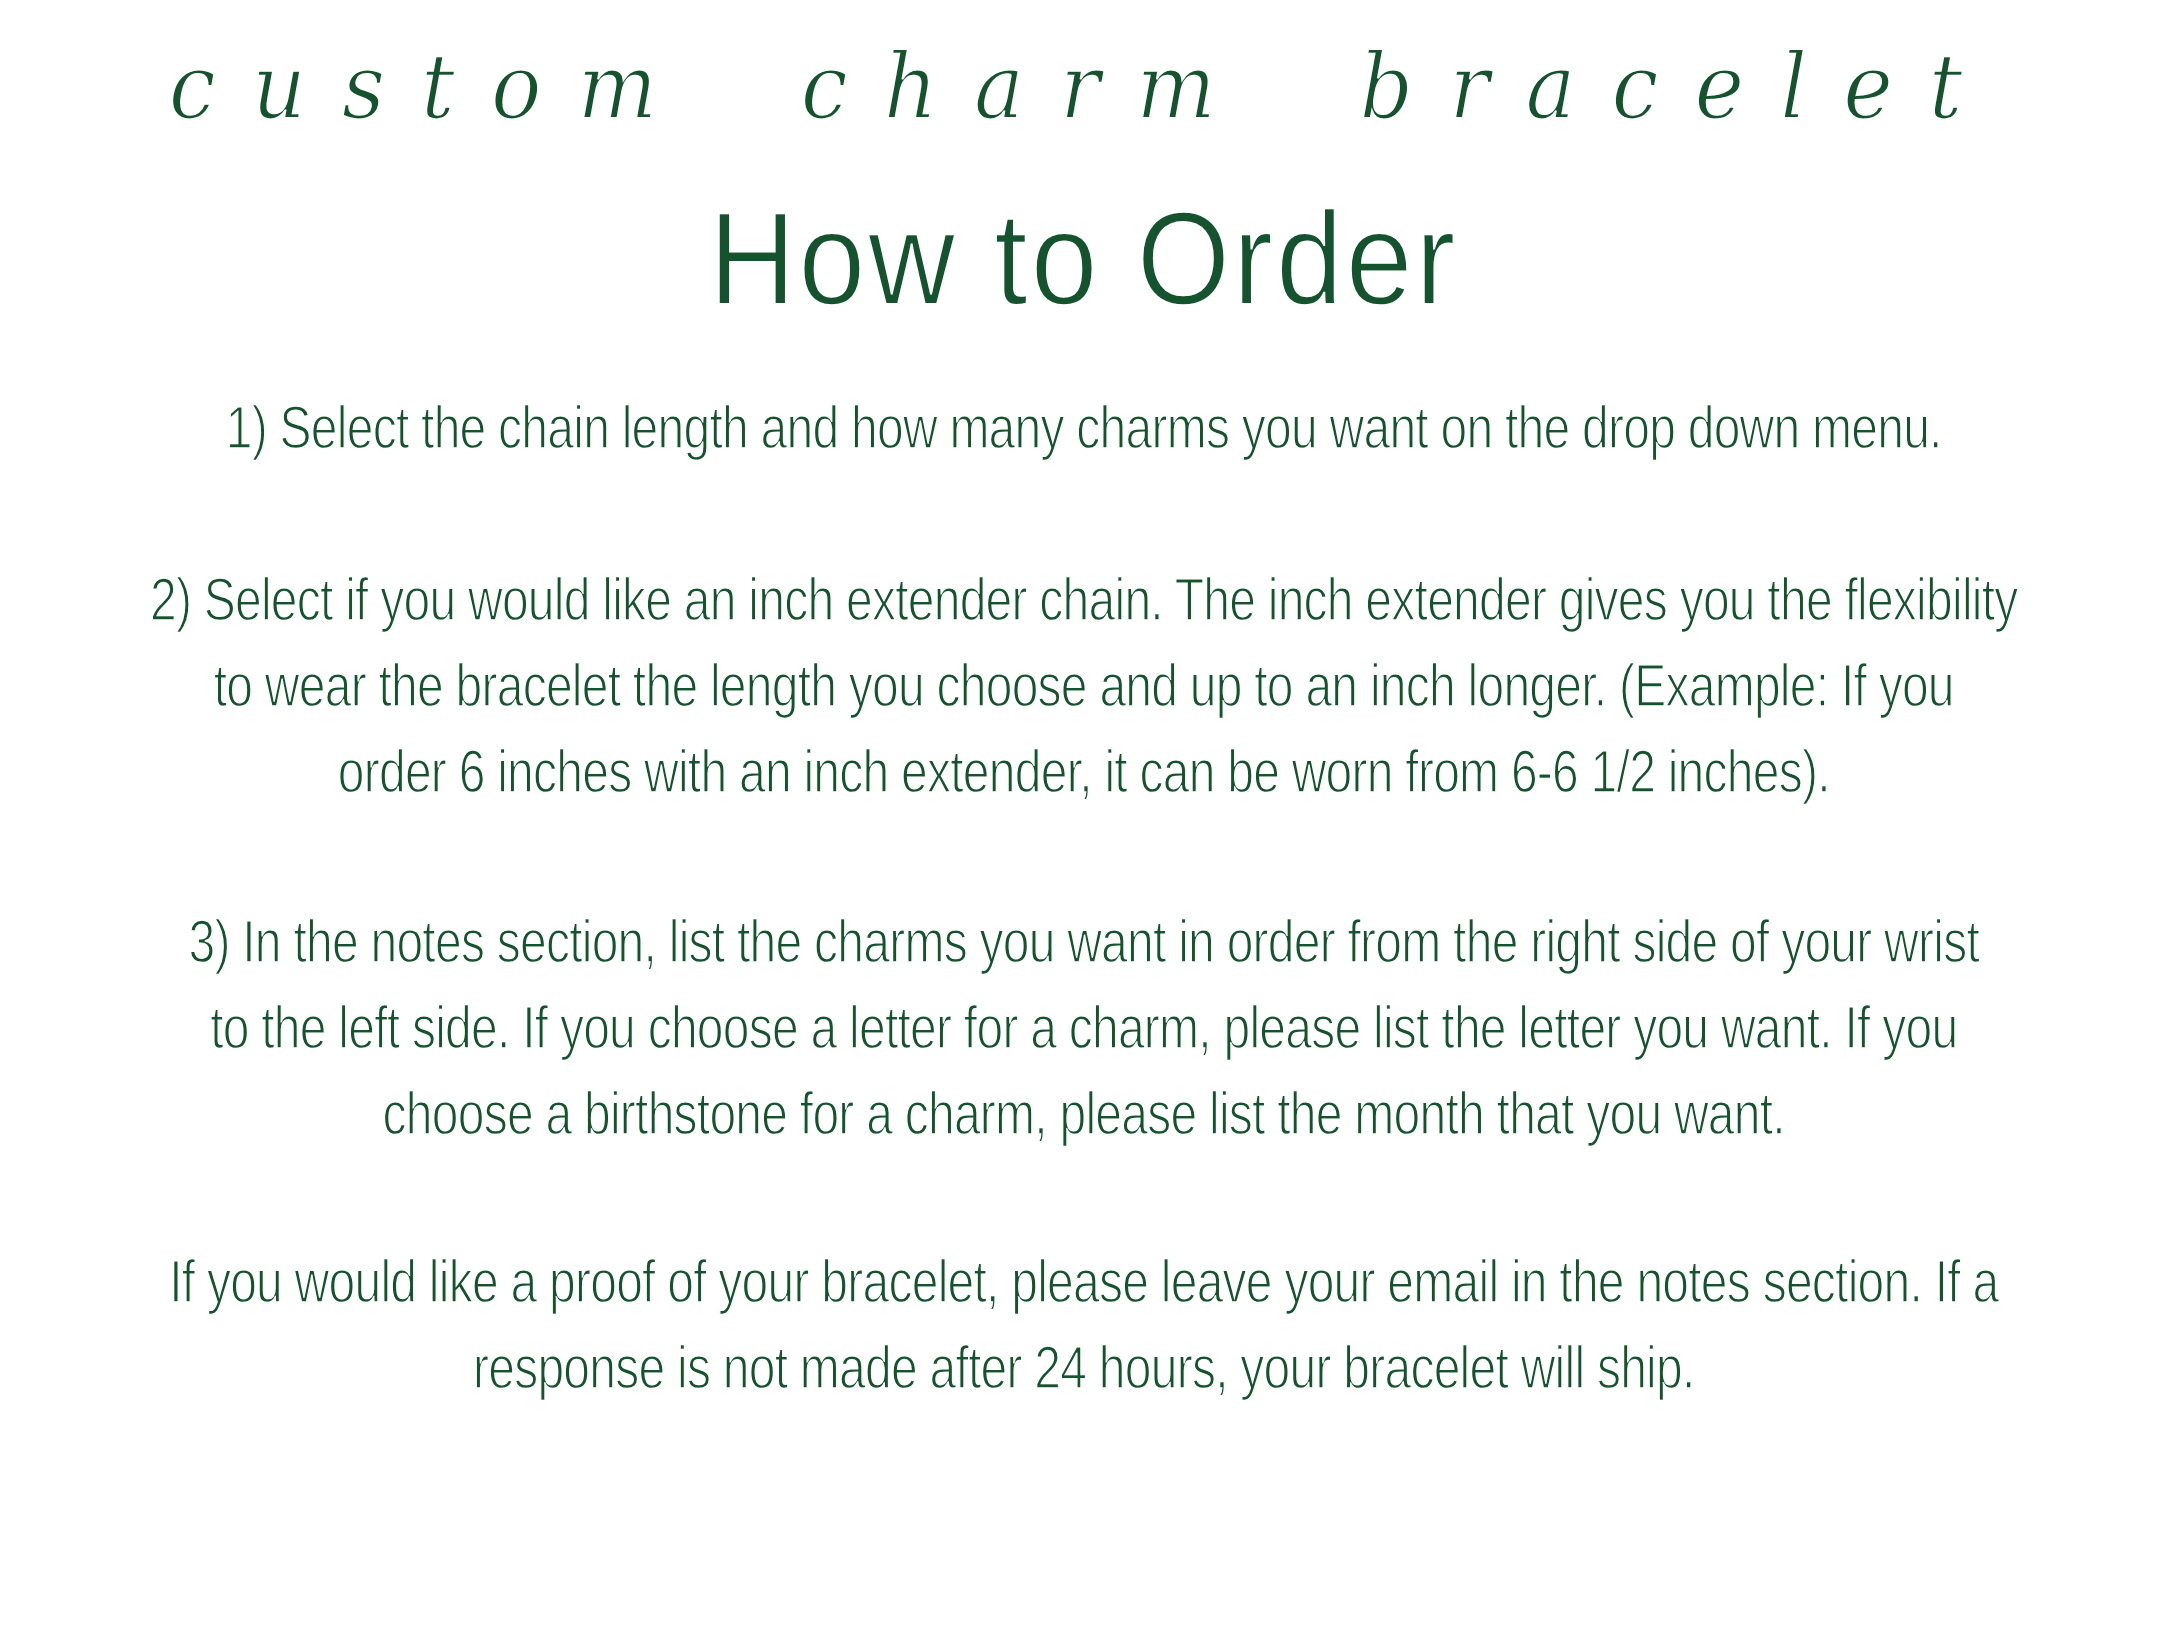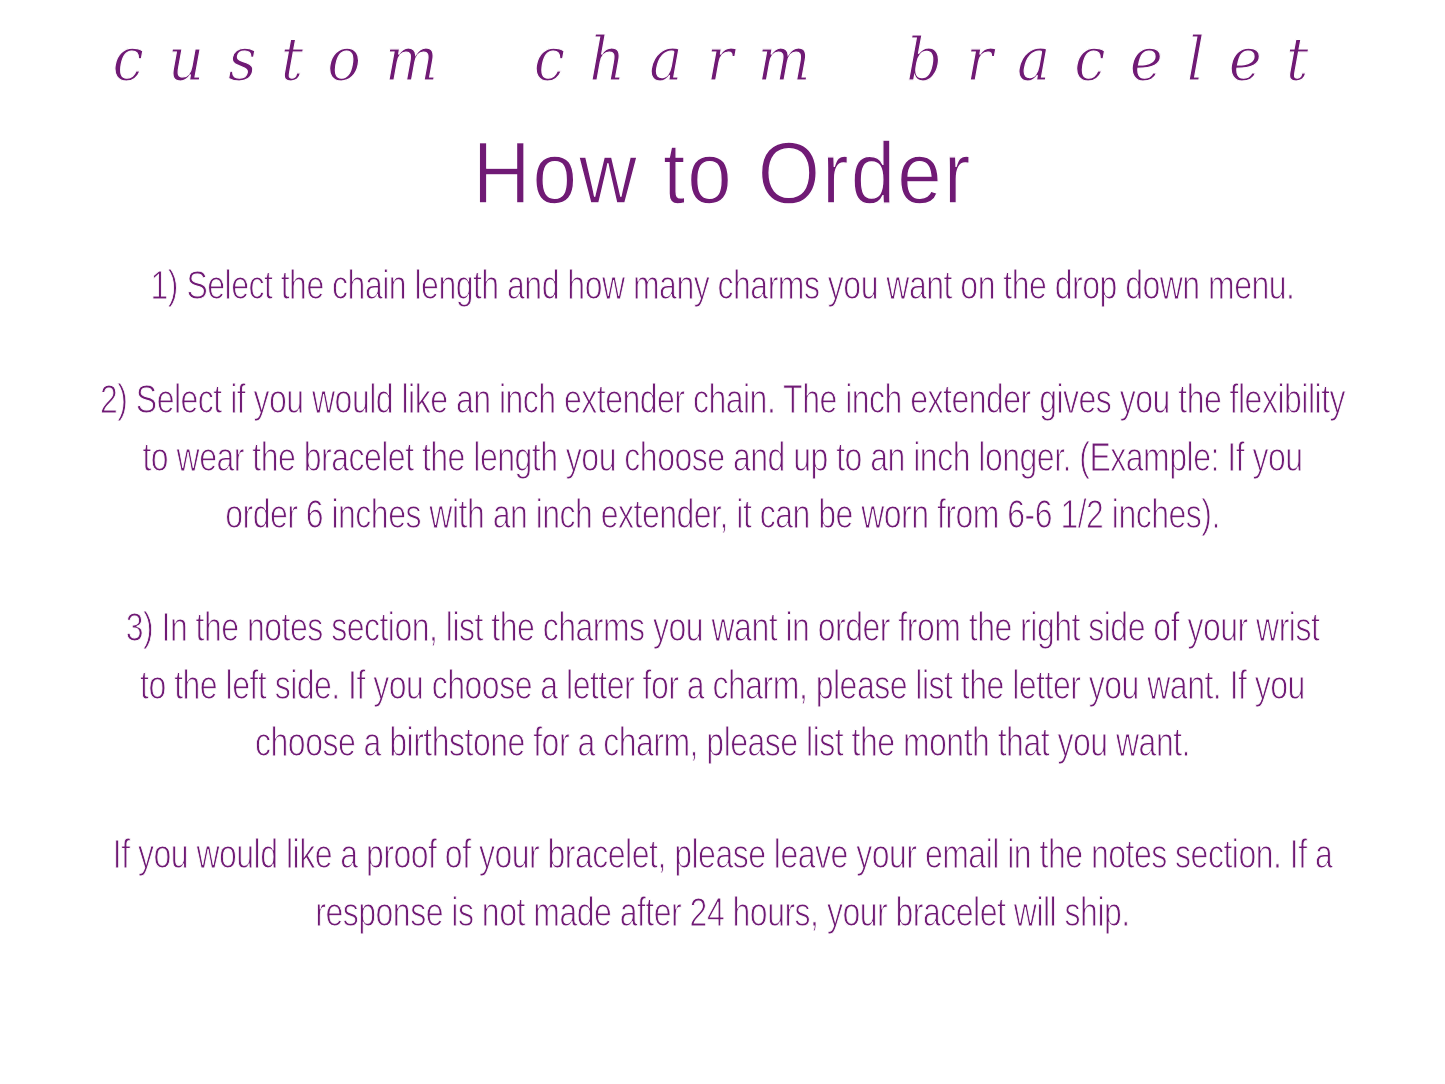--- a/index.html
+++ b/index.html
@@ -5,21 +5,21 @@
   html, body {
     margin: 0;
     padding: 0;
     background: #ffffff;
   }
   .canvas {
     position: relative;
     width: 1445px;
     height: 1084px;
     background: #ffffff;
-    color: #701a75;
+    color: #14532d;
     overflow: hidden;
     font-family: "Liberation Sans", sans-serif;
   }
   .script-title {
     position: absolute;
     top: 6px;
     left: 0;
     width: 100%;
     text-align: center;
     font-family: "DejaVu Serif", serif;

